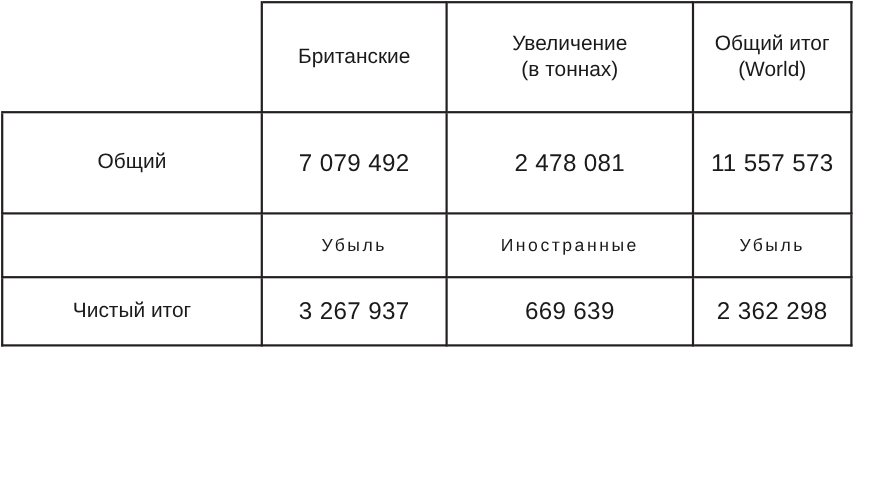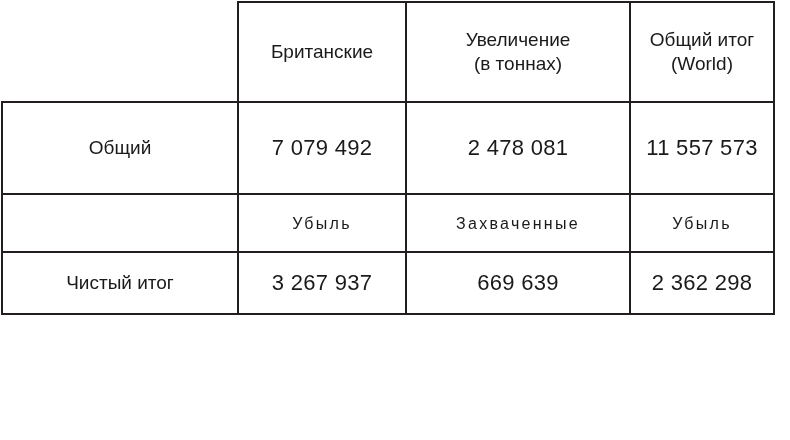--- a/index.html
+++ b/index.html
@@ -106,21 +106,21 @@
       </tr>
 
 
 
       <tr class="r-trend">
         <td class="label-cell"></td>
         <td>
           <span class="spaced nowrap">Убыль</span>
         </td>
         <td>
-          <span class="spaced nowrap">Захваченные</span>
+          <span class="spaced nowrap">Иностранные</span>
         </td>
         <td>
           <span class="spaced nowrap">Убыль</span>
         </td>
       </tr>
 
       <tr class="r-net">
         <td class="label-cell">
           <span class="lbl">Чистый итог</span>
         </td>

